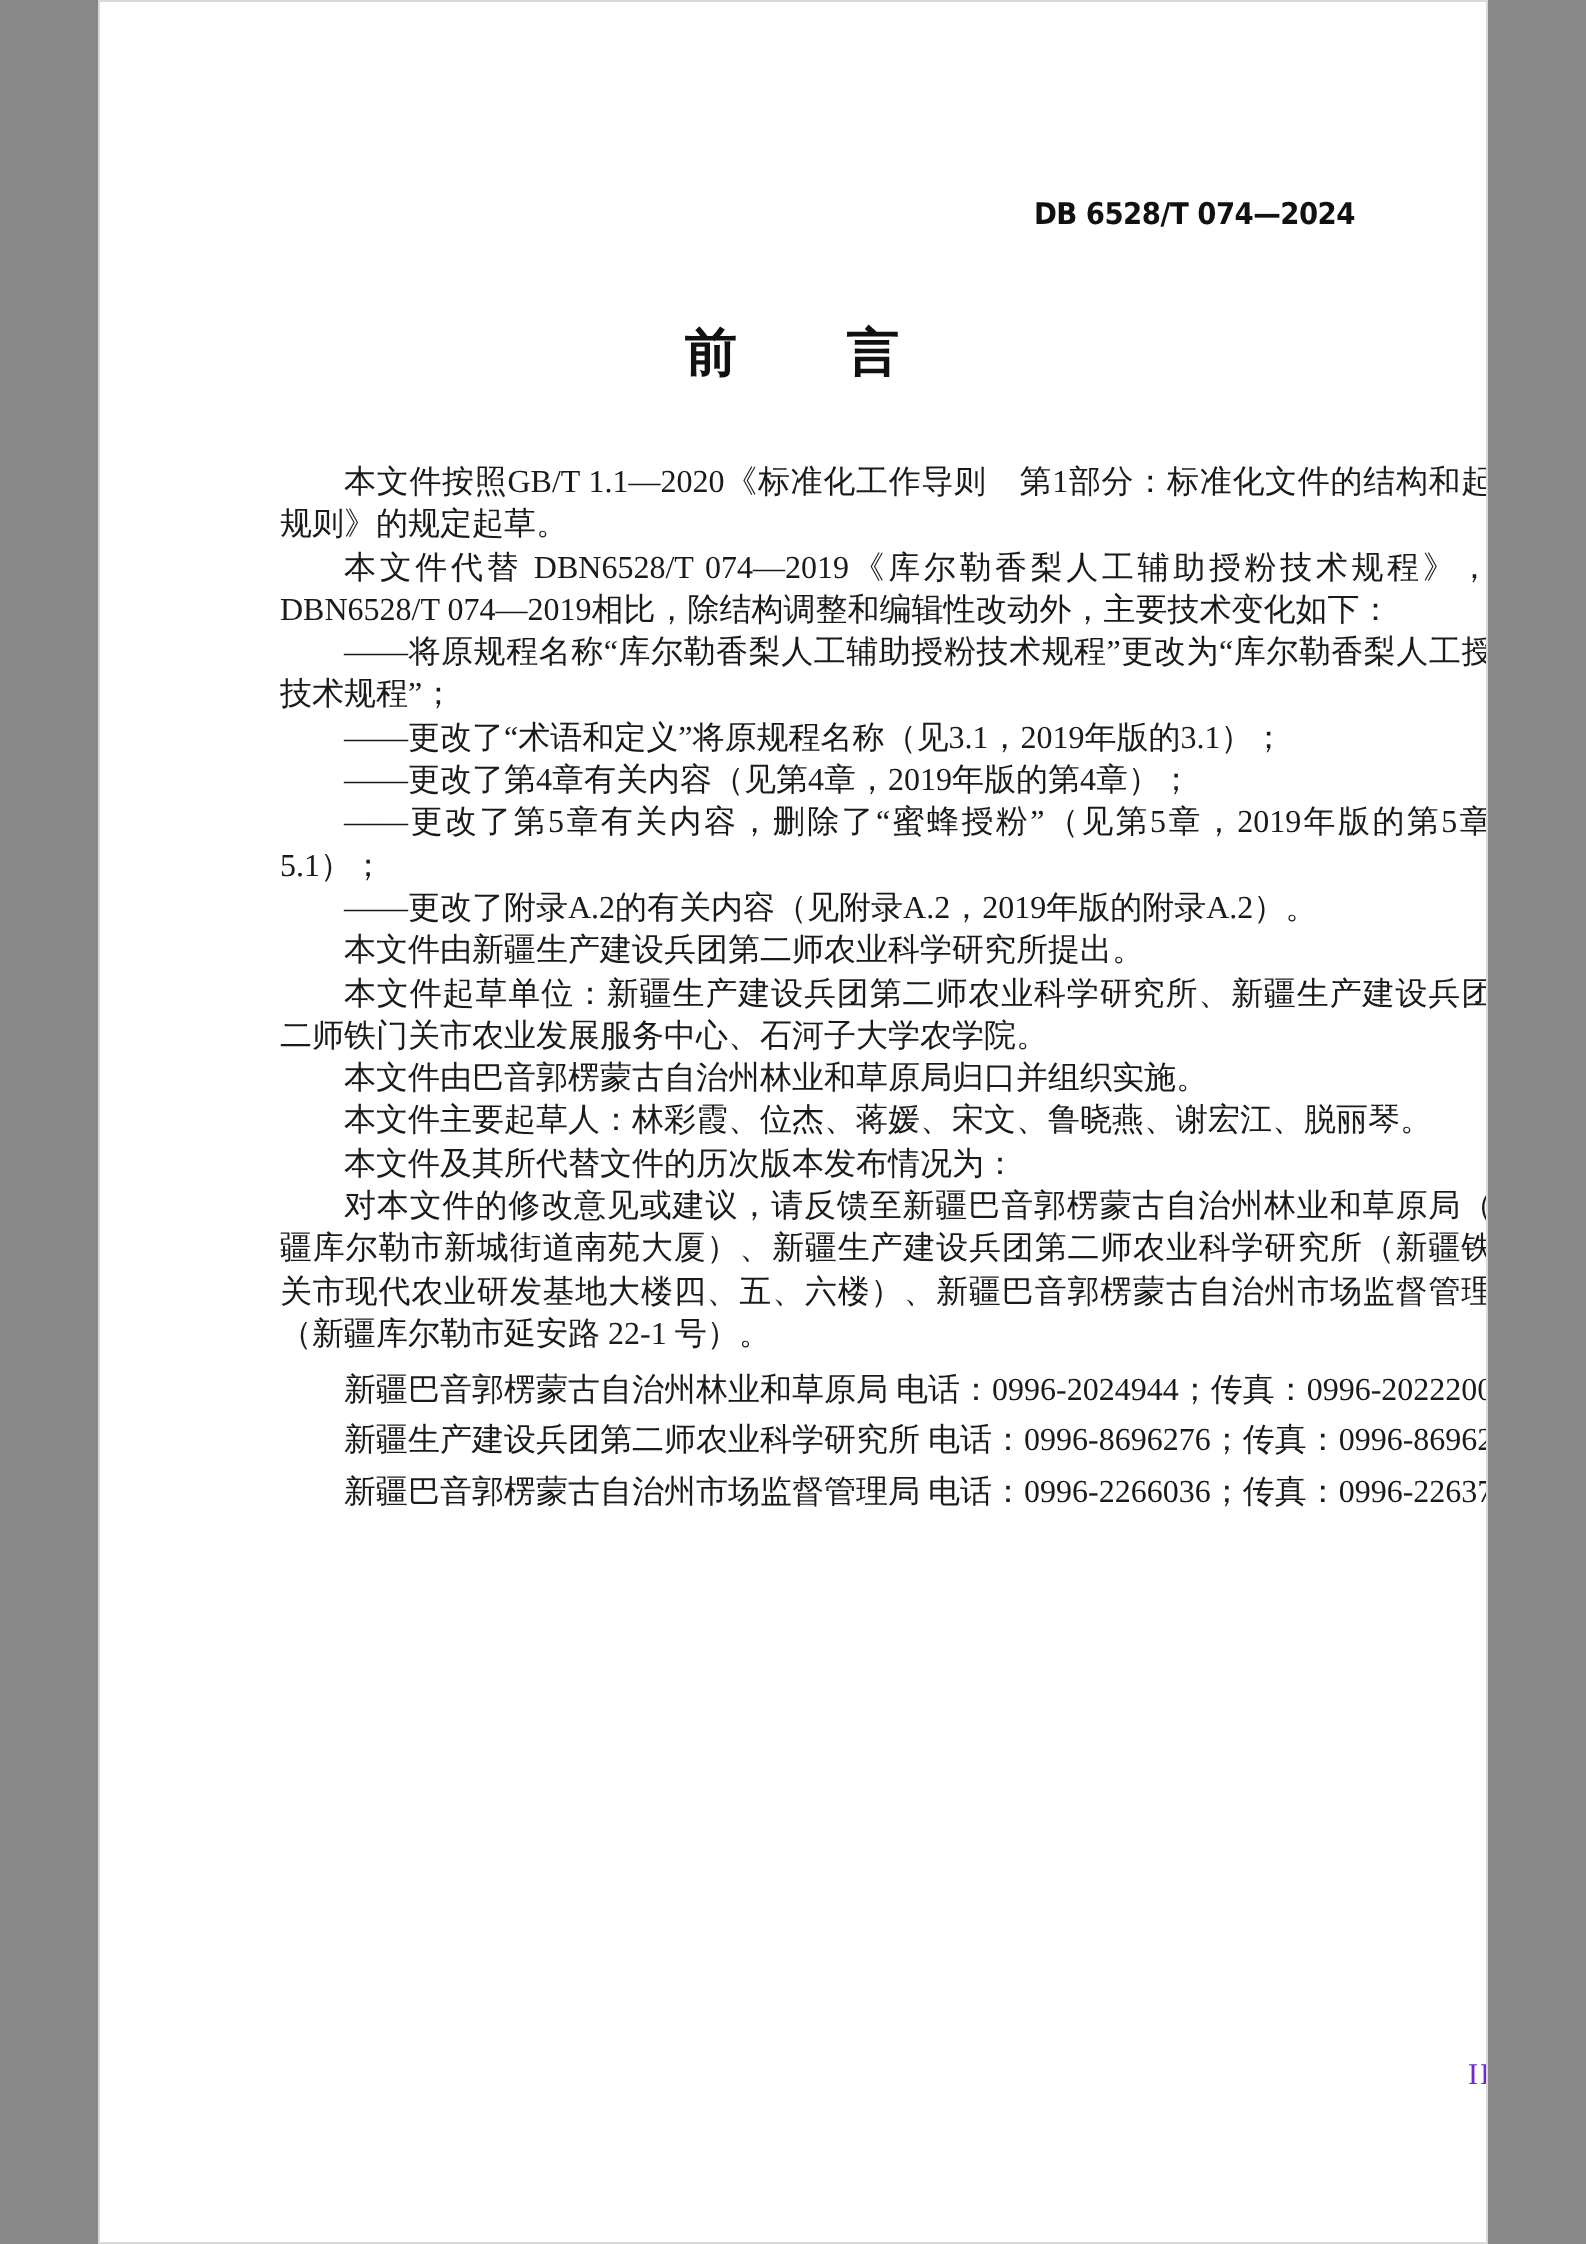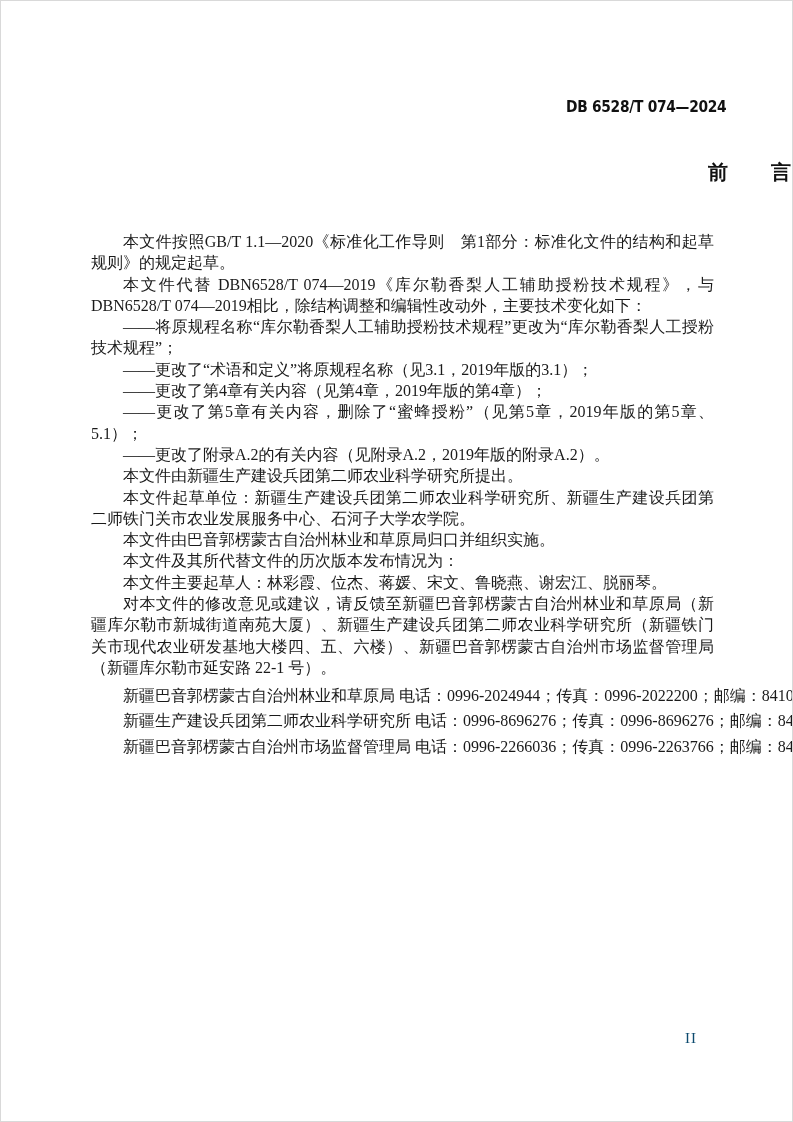--- a/index.html
+++ b/index.html
@@ -2,21 +2,21 @@
 <html><head>
 <meta charset="utf-8">
 <style>
   html, body {
     margin: 0;
     padding: 0;
     background: #888;
   }
   .page {
     position: relative;
-    width: 793px;
+    width: 695px;
     height: 1122px;
     margin: 0 auto;
     background: #ffffff;
     border: 1px solid #d9d9d9;
     box-sizing: border-box;
     font-family: "Liberation Serif", "DejaVu Serif", serif;
     color: #1a1a1a;
     overflow: hidden;
   }
   .doc-number {
@@ -31,23 +31,23 @@
     transform-origin: right center;
     color: #111;
     white-space: nowrap;
   }
   .doc-title {
     position: absolute;
     top: 158px;
     left: 0;
     width: 100%;
     margin: 0;
-    text-align: right;
+    text-align: center;
     font-family: "DejaVu Sans", "Liberation Sans", sans-serif;
-    font-size: 20px;
+    font-size: 26px;
     font-weight: 700;
     color: #111;
     letter-spacing: 1px;
   }
   .doc-body {
     position: absolute;
     left: 90px;
     top: 230px;
     width: 623px;
     font-size: 16px;
@@ -67,21 +67,21 @@
     line-height: 25.2px;
     white-space: nowrap;
     text-align: left;
   }
   .page-number {
     position: absolute;
     left: 684px;
     top: 1029px;
     font-size: 15px;
     letter-spacing: 1px;
-    color: #0c4a6e;
+    color: #6d28d9;
     font-family: "Liberation Serif", "DejaVu Serif", serif;
   }
 </style>
 </head>
 <body>
 
 <div class="page">
 
   <div class="doc-number">DB 6528/T 074—2024</div>
 
@@ -91,22 +91,22 @@
     <p>本文件按照GB/T 1.1—2020《标准化工作导则　第1部分：标准化文件的结构和起草规则》的规定起草。</p>
     <p>本文件代替 DBN6528/T 074—2019《库尔勒香梨人工辅助授粉技术规程》，与DBN6528/T 074—2019相比，除结构调整和编辑性改动外，主要技术变化如下：</p>
     <p>——将原规程名称“库尔勒香梨人工辅助授粉技术规程”更改为“库尔勒香梨人工授粉技术规程”；</p>
     <p>——更改了“术语和定义”将原规程名称（见3.1，2019年版的3.1）；</p>
     <p>——更改了第4章有关内容（见第4章，2019年版的第4章）；</p>
     <p>——更改了第5章有关内容，删除了“蜜蜂授粉”（见第5章，2019年版的第5章、5.1）；</p>
     <p>——更改了附录A.2的有关内容（见附录A.2，2019年版的附录A.2）。</p>
     <p>本文件由新疆生产建设兵团第二师农业科学研究所提出。</p>
     <p>本文件起草单位：新疆生产建设兵团第二师农业科学研究所、新疆生产建设兵团第二师铁门关市农业发展服务中心、石河子大学农学院。</p>
     <p>本文件由巴音郭楞蒙古自治州林业和草原局归口并组织实施。</p>
+    <p>本文件主要起草人：林彩霞、位杰、蒋媛、宋文、鲁晓燕、谢宏江、脱丽琴。</p>
     <p>本文件及其所代替文件的历次版本发布情况为：</p>
-    <p>本文件主要起草人：林彩霞、位杰、蒋媛、宋文、鲁晓燕、谢宏江、脱丽琴。</p>
     <p>对本文件的修改意见或建议，请反馈至新疆巴音郭楞蒙古自治州林业和草原局（新疆库尔勒市新城街道南苑大厦）、新疆生产建设兵团第二师农业科学研究所（新疆铁门关市现代农业研发基地大楼四、五、六楼）、新疆巴音郭楞蒙古自治州市场监督管理局（新疆库尔勒市延安路 22-1 号）。</p>
 
     <div class="contact-block">
       <p>新疆巴音郭楞蒙古自治州林业和草原局 电话：0996-2024944；传真：0996-2022200；邮编：841000</p>
       <p>新疆生产建设兵团第二师农业科学研究所 电话：0996-8696276；传真：0996-8696276；邮编：841005</p>
       <p>新疆巴音郭楞蒙古自治州市场监督管理局 电话：0996-2266036；传真：0996-2263766；邮编：841000</p>
     </div>
   </div>
 
   <div class="page-number">II</div>

